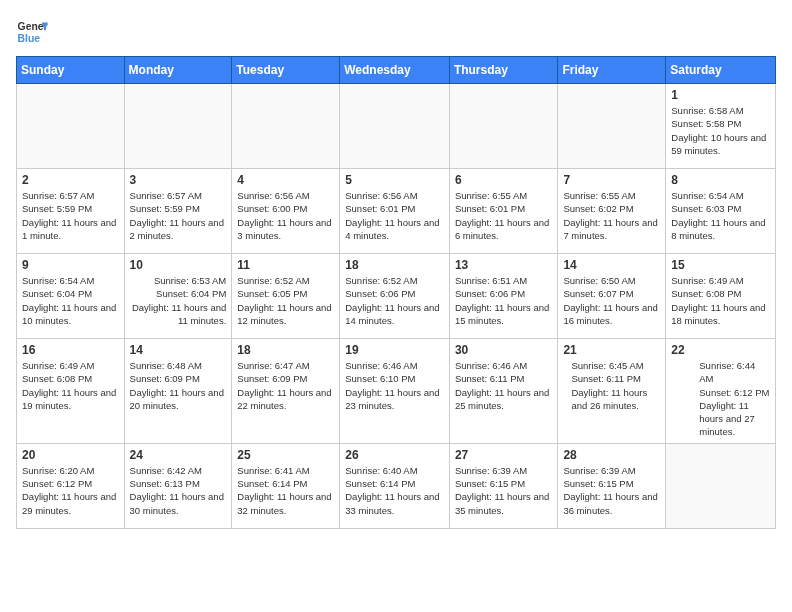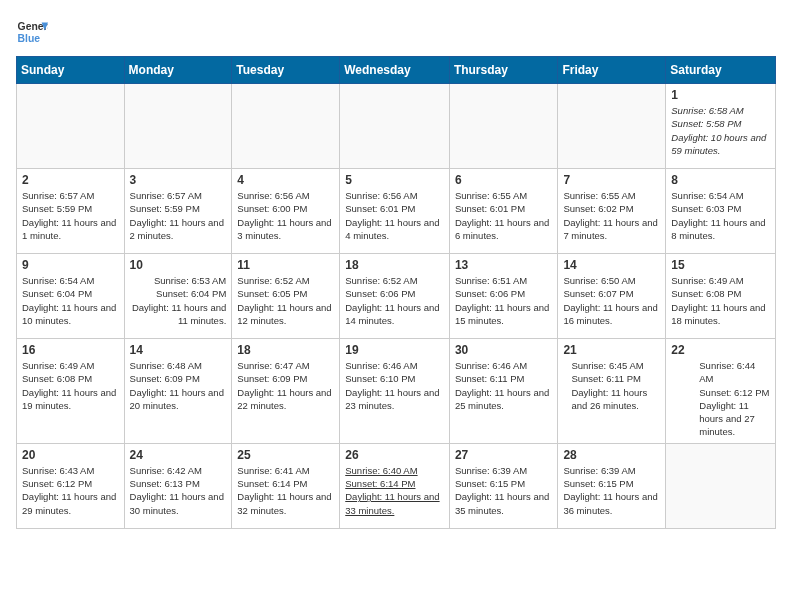--- a/index.html
+++ b/index.html
@@ -36,21 +36,21 @@
     .location {
       font-size: 14px;
       color: #555;
     }
     .calendar {
       width: 100%;
       border-collapse: collapse;
       border: 1px solid #ccc;
     }
     .calendar th {
-      background-color: #0369a1;
+      background-color: #3b82f6;
       color: #fff;
       font-size: 12px;
       font-weight: bold;
       padding: 6px 4px;
       text-align: left;
       border: 1px solid #1a5a9a;
     }
     .calendar td {
       border: 1px solid #ccc;
       vertical-align: top;
@@ -112,21 +112,21 @@
   <tbody id="calendar-body">
   <tr class="week-row">
         <td class="empty"></td>
         <td class="empty"></td>
         <td class="empty"></td>
         <td class="empty"></td>
         <td class="empty"></td>
         <td class="empty"></td>
         <td>
           <span class="day-num">1</span>
-          <div class="day-info" style="white-space: pre-line; font-style: italic;">Sunrise: 6:58 AM
+          <div class="day-info" style="white-space: pre-line;">Sunrise: 6:58 AM
 Sunset: 5:58 PM
 Daylight: 10 hours and 59 minutes.</div>
         </td>
       </tr>
       <tr class="week-row">
         <td>
           <span class="day-num">2</span>
           <div class="day-info" style="white-space: pre-line;">Sunrise: 6:57 AM
 Sunset: 5:59 PM
 Daylight: 11 hours and 1 minute.</div>
@@ -252,39 +252,39 @@
         <td>
           <span class="day-num">22</span>
           <div class="day-info" style="white-space: pre-line; margin-left: 28px;">Sunrise: 6:44 AM
 Sunset: 6:12 PM
 Daylight: 11 hours and 27 minutes.</div>
         </td>
       </tr>
       <tr class="week-row">
         <td>
           <span class="day-num">20</span>
-          <div class="day-info" style="white-space: pre-line;">Sunrise: 6:43 AM
+          <div class="day-info" style="white-space: pre-line;">Sunrise: 6:20 AM
 Sunset: 6:12 PM
 Daylight: 11 hours and 29 minutes.</div>
         </td>
         <td>
           <span class="day-num">24</span>
           <div class="day-info" style="white-space: pre-line;">Sunrise: 6:42 AM
 Sunset: 6:13 PM
 Daylight: 11 hours and 30 minutes.</div>
         </td>
         <td>
           <span class="day-num">25</span>
           <div class="day-info" style="white-space: pre-line;">Sunrise: 6:41 AM
 Sunset: 6:14 PM
 Daylight: 11 hours and 32 minutes.</div>
         </td>
         <td>
           <span class="day-num">26</span>
-          <div class="day-info" style="white-space: pre-line; text-decoration: underline;">Sunrise: 6:40 AM
+          <div class="day-info" style="white-space: pre-line;">Sunrise: 6:40 AM
 Sunset: 6:14 PM
 Daylight: 11 hours and 33 minutes.</div>
         </td>
         <td>
           <span class="day-num">27</span>
           <div class="day-info" style="white-space: pre-line;">Sunrise: 6:39 AM
 Sunset: 6:15 PM
 Daylight: 11 hours and 35 minutes.</div>
         </td>
         <td>

